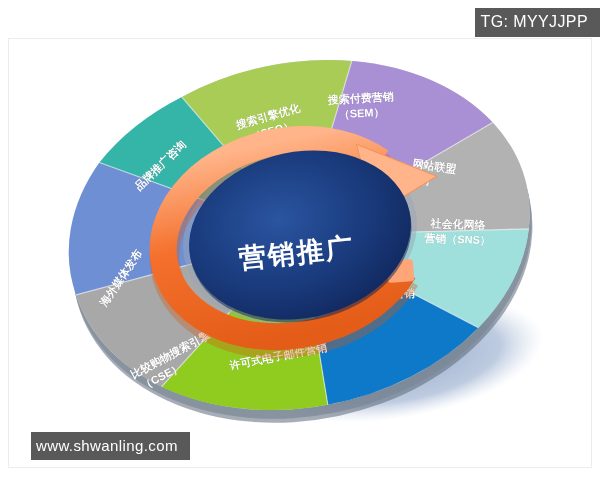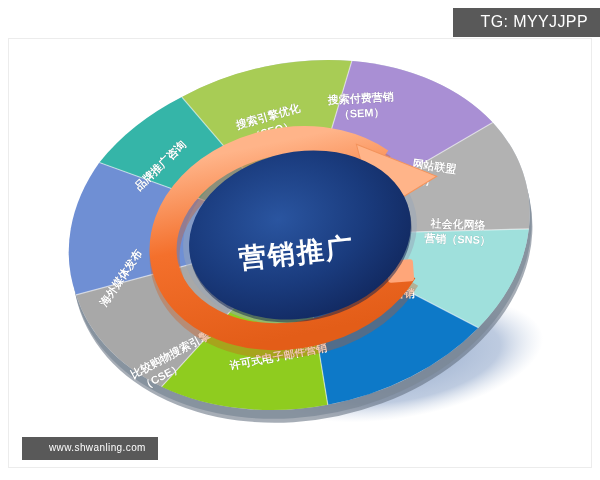--- a/index.html
+++ b/index.html
@@ -19,26 +19,26 @@
     background:#ffffff;
   }
 
   
   .badge{
     position:absolute;
     background:#595959;
     color:#ffffff;
     font-size:15px;
     letter-spacing:.4px;
-    padding:6px 12px 7px 27px;
+    padding:6px 12px 7px 5px;
     white-space:nowrap;
     line-height:1;
   }
   .badge-tg{right:0;top:8px;font-size:16px;}
-  .badge-site{left:22px;bottom:20px;font-size:10px;}
+  .badge-site{left:31px;bottom:20px;font-size:15px;}
 
   
   .diagram{position:absolute;left:0;top:30px;width:600px;height:420px;}
   svg.wheel{position:absolute;left:0;top:0;width:600px;height:420px;}
 
   .seg-label{
     fill:#ffffff;
     font-family:"Liberation Sans","DejaVu Sans",sans-serif;
     font-weight:bold;
     font-size:11px;

